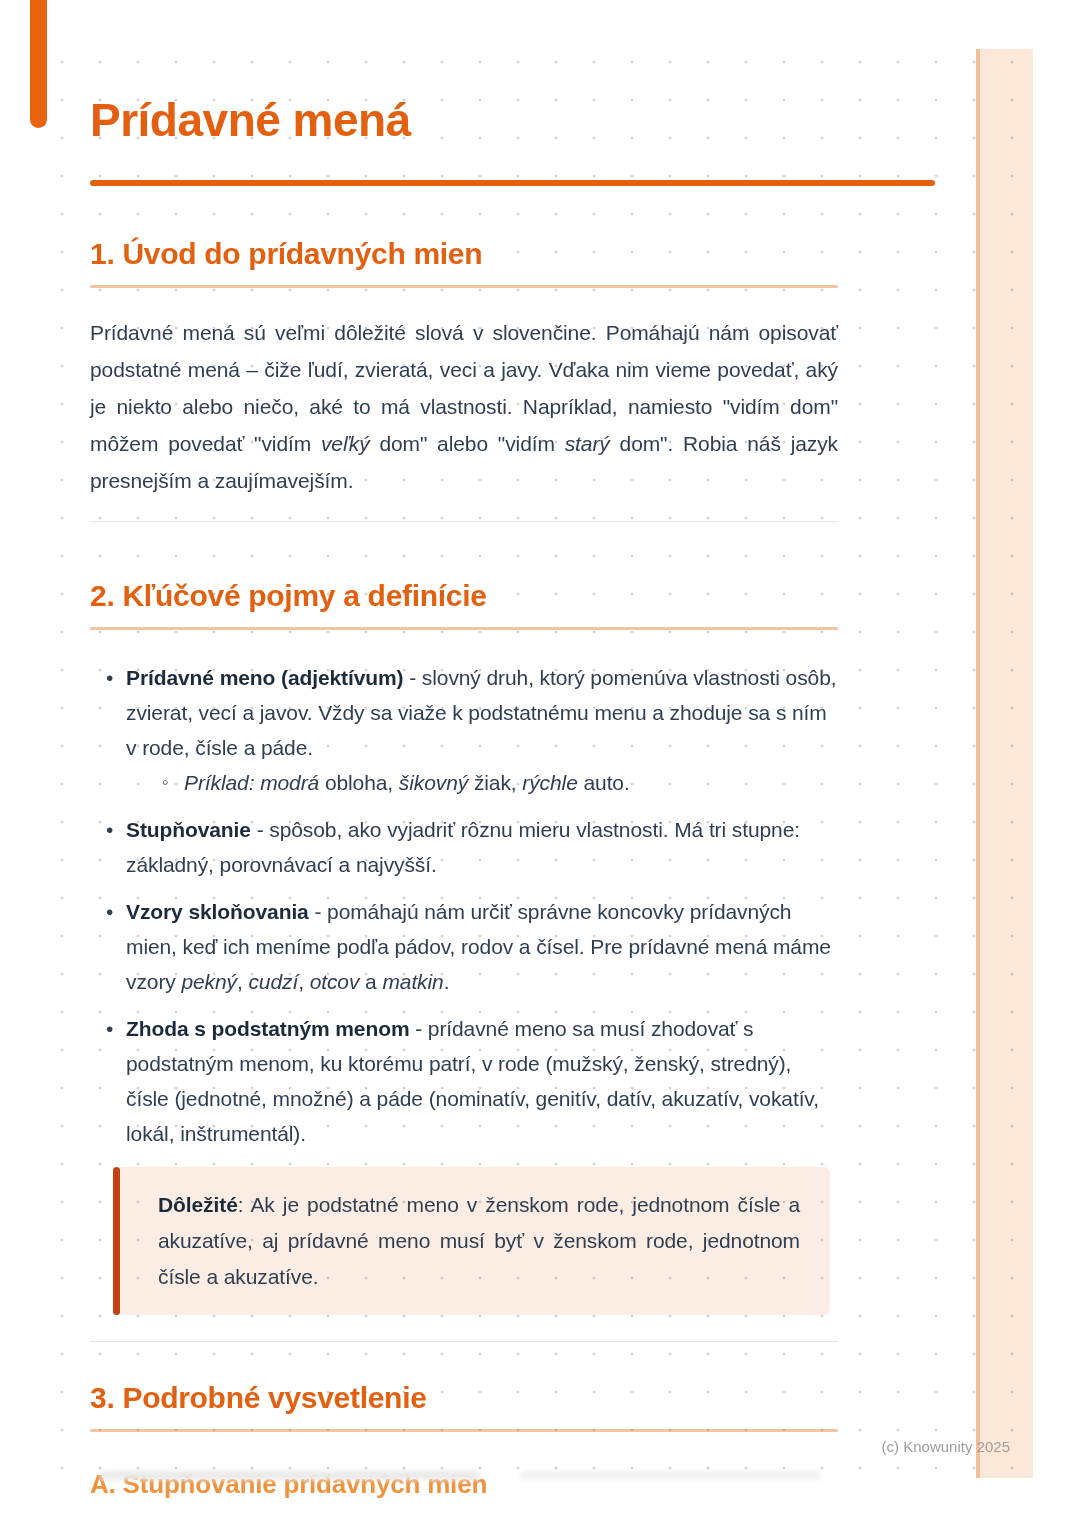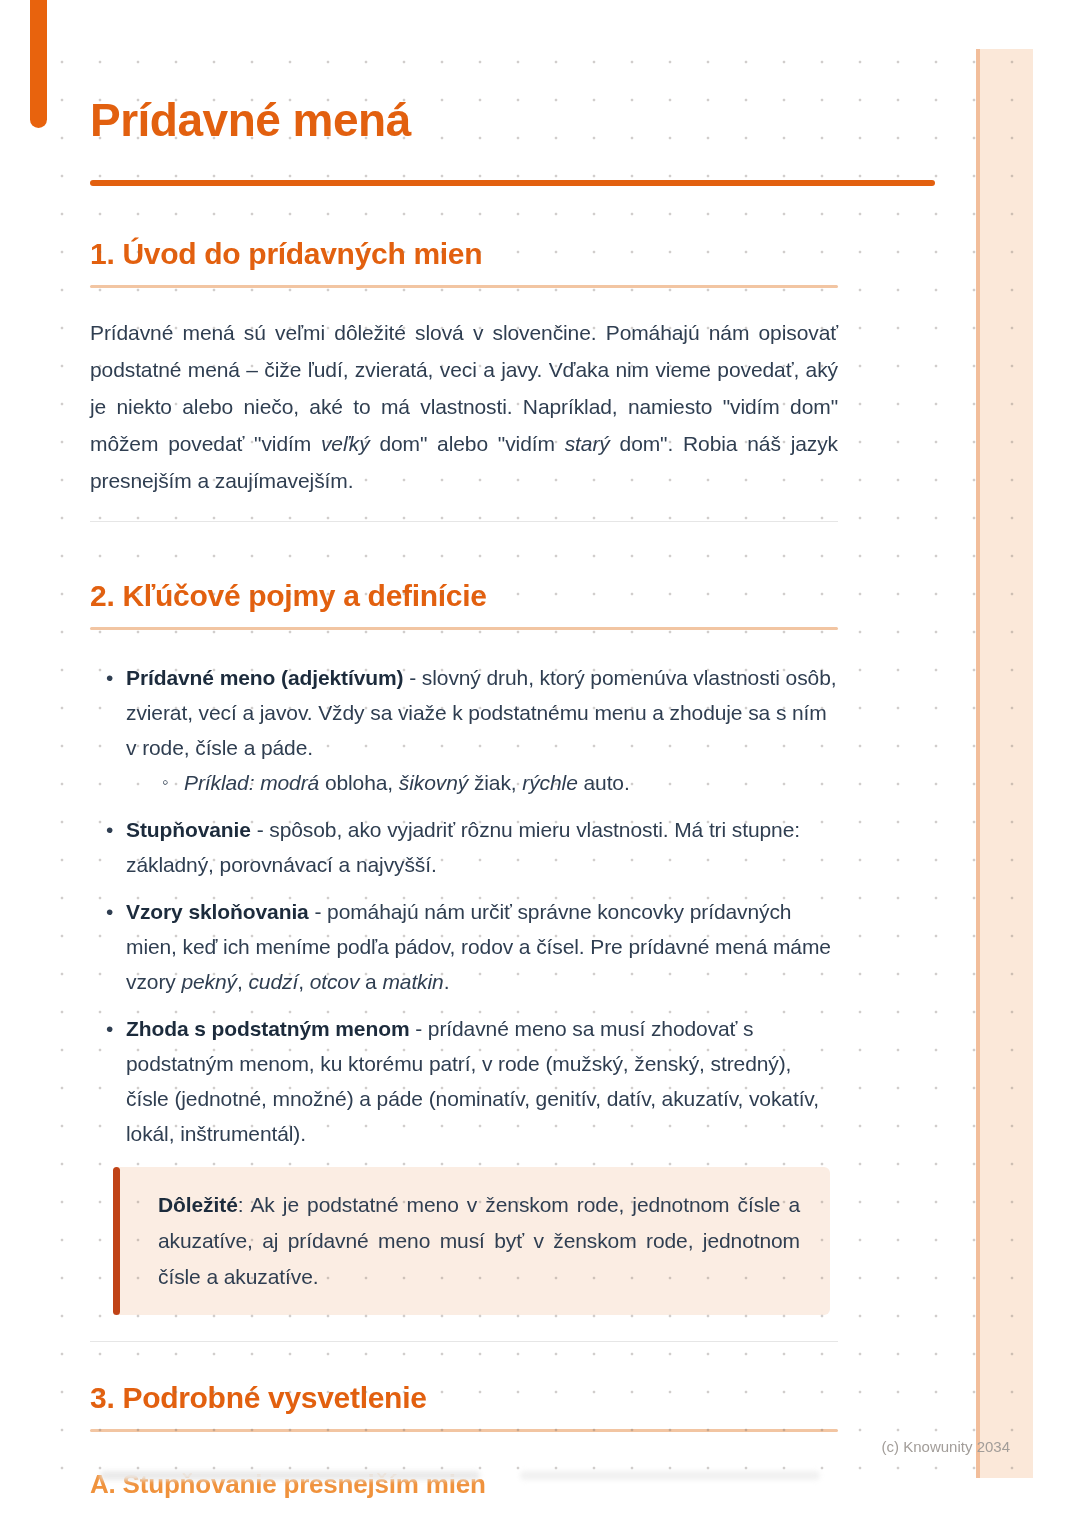--- a/index.html
+++ b/index.html
@@ -144,24 +144,24 @@
 
     <div class="callout">
       <div class="callout-text"><span class="bd">Dôležité</span><span>: Ak je podstatné meno v ženskom rode, jednotnom čísle a akuzatíve, aj prídavné meno musí byť v ženskom rode, jednotnom čísle a akuzatíve.</span></div>
     </div>
 
     <div class="divider d2"></div>
 
     <h2 class="h2-s3">3. Podrobné vysvetlenie</h2>
     <div class="h-underline"></div>
 
-    <h3>A. Stupňovanie presnejším mien</h3>
+    <h3>A. Stupňovanie prídavných mien</h3>
 
   </div>
 
   <div class="fade-smudge s1"></div>
   <div class="fade-smudge s2"></div>
 
-  <div class="copyright">(c) Knowunity 2034</div>
+  <div class="copyright">(c) Knowunity 2025</div>
 
   <div class="dots"></div>
 
 </div>
 
 </body></html>

